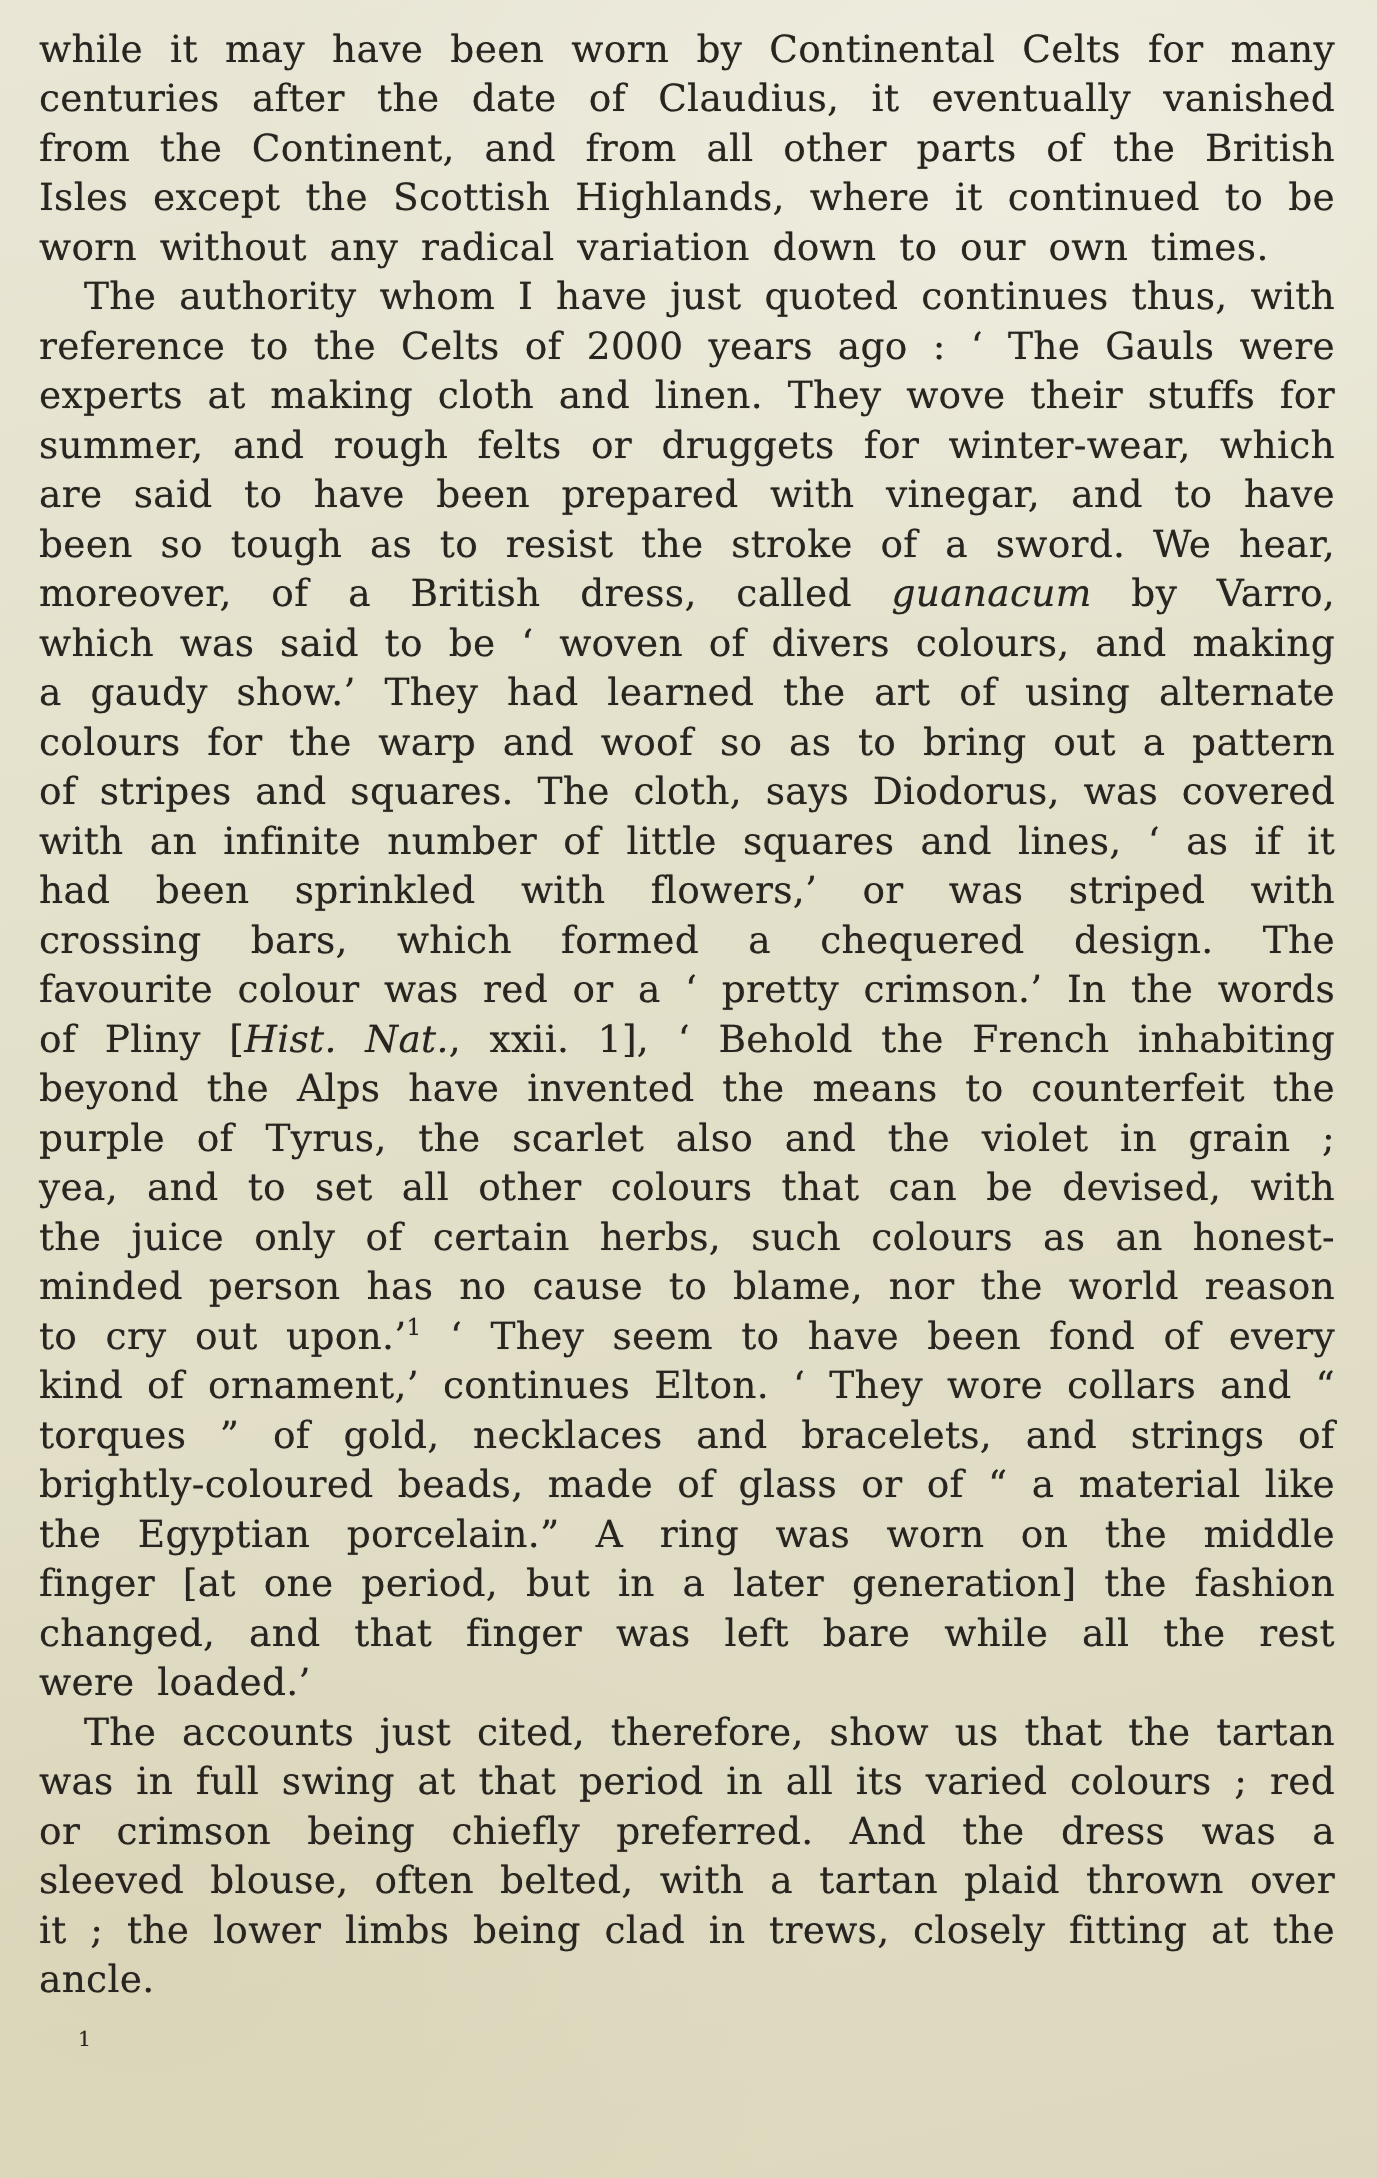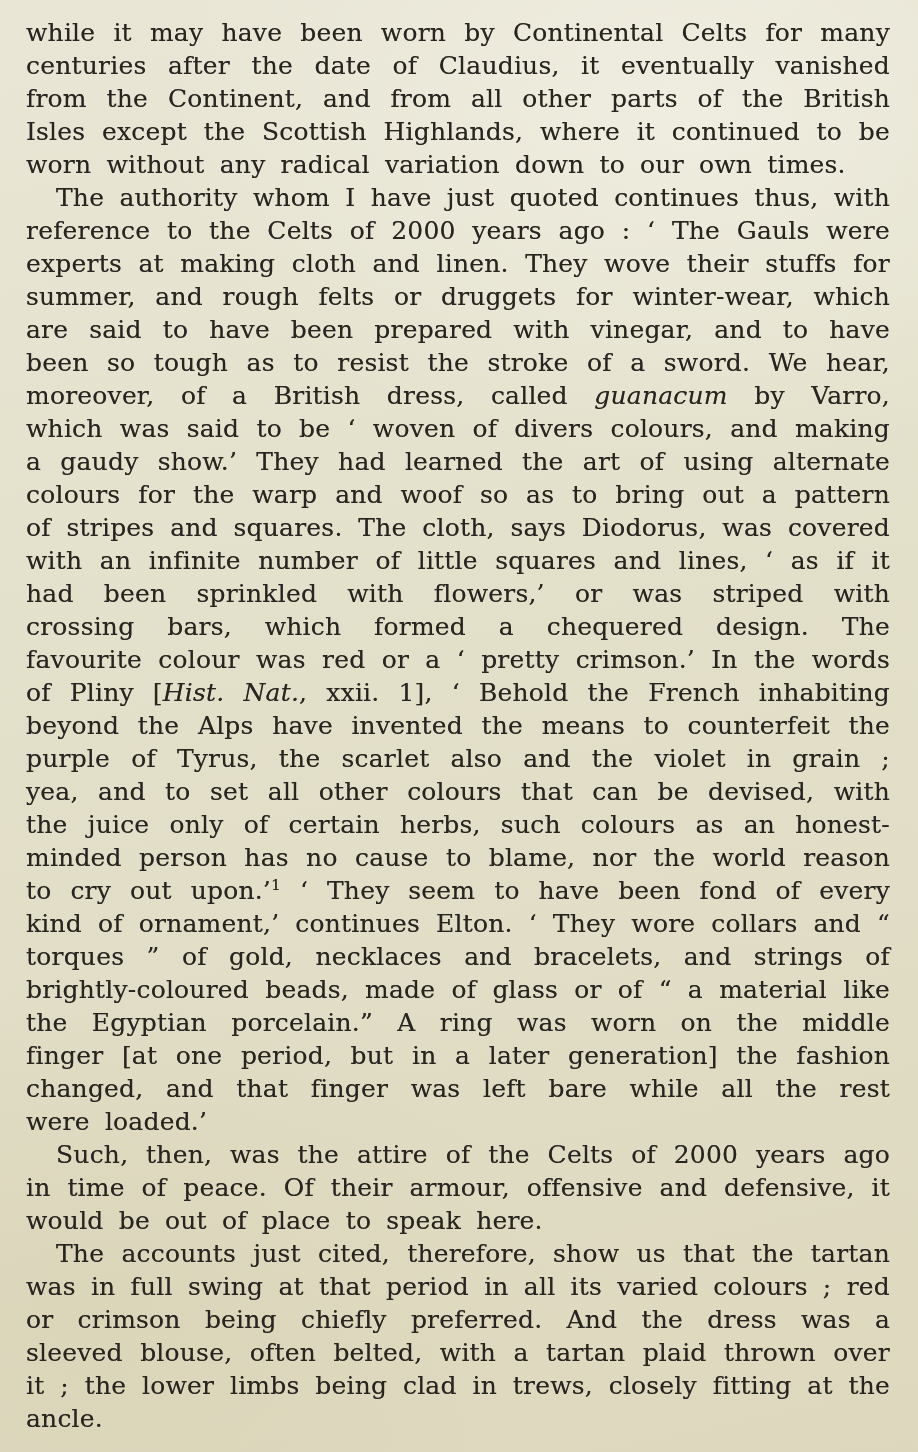--- a/index.html
+++ b/index.html
@@ -56,17 +56,16 @@
     text-indent: 26px;
   }
 </style>
 </head>
 <body>
 
 <div class="page">
   <div class="text-block">
       <p class=""><span>while it may have been worn by Continental Celts for many centuries after the date of Claudius, it eventually vanished from the Continent, and from all other parts of the British Isles except the Scottish Highlands, where it continued to be worn without any radical variation down to our own times.</span></p>
       <p class="indent"><span>The authority whom I have just quoted continues thus, with reference to the Celts of 2000 years ago : ‘ The Gauls were experts at making cloth and linen.  They wove their stuffs for summer, and rough felts or druggets for winter-wear, which are said to have been prepared with vinegar, and to have been so tough as to resist the stroke of a sword.  We hear, moreover, of a British dress, called </span><i>guanacum</i><span> by Varro, which was said to be ‘ woven of divers colours, and making a gaudy show.’ They had learned the art of using alternate colours for the warp and woof so as to bring out a pattern of stripes and squares. The cloth, says Diodorus, was covered with an infinite number of little squares and lines, ‘ as if it had been sprinkled with flowers,’ or was striped with crossing bars, which formed a chequered design.  The favourite colour was red or a ‘ pretty crimson.’ In the words of Pliny [</span><i>Hist. Nat.</i><span>, xxii. 1], ‘ Behold the French inhabiting beyond the Alps have invented the means to counterfeit the purple of Tyrus, the scarlet also and the violet in grain ; yea, and to set all other colours that can be devised, with the juice only of certain herbs, such colours as an honest-minded person has no cause to blame, nor the world reason to cry out upon.’</span><sup class="footref">1</sup><span>  ‘ They seem to have been fond of every kind of ornament,’ continues Elton.  ‘ They wore collars and “ torques ” of gold, necklaces and bracelets, and strings of brightly-coloured beads, made of glass or of “ a material like the Egyptian porcelain.”  A ring was worn on the middle finger [at one period, but in a later generation] the fashion changed, and that finger was left bare while all the rest were loaded.’</span></p>
-      <p class="indent"><span>Such, then, was the attire of the Celts of 2000 years ago in time of peace.  Of their armour, offensive and defensive, it would be out of place to speak here.</span></p>
       <p class="indent"><span>The accounts just cited, therefore, show us that the tartan was in full swing at that period in all its varied colours ; red or crimson being chiefly preferred.  And the dress was a sleeved blouse, often belted, with a tartan plaid thrown over it ; the lower limbs being clad in trews, closely fitting at the ancle.</span></p>
     </div>
   <p class="footnote"><sup class="footref">1</sup></p>
 </div>
 
 </body></html>

